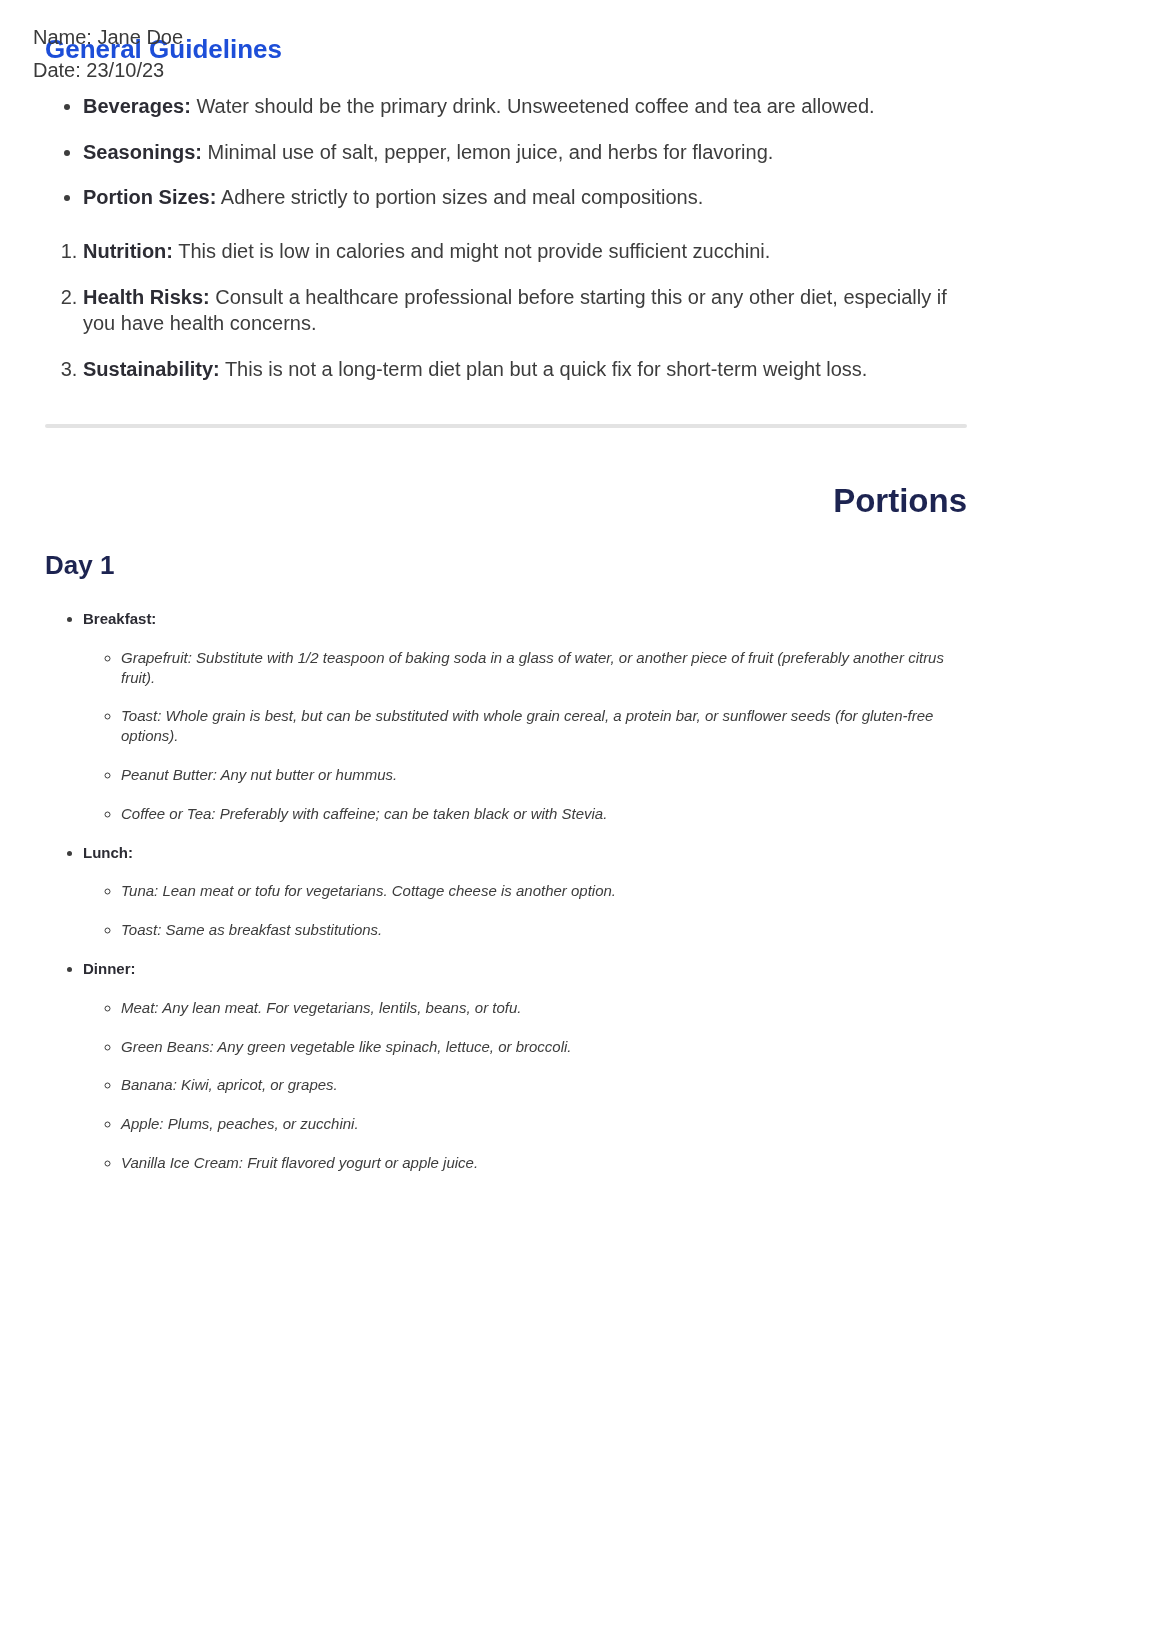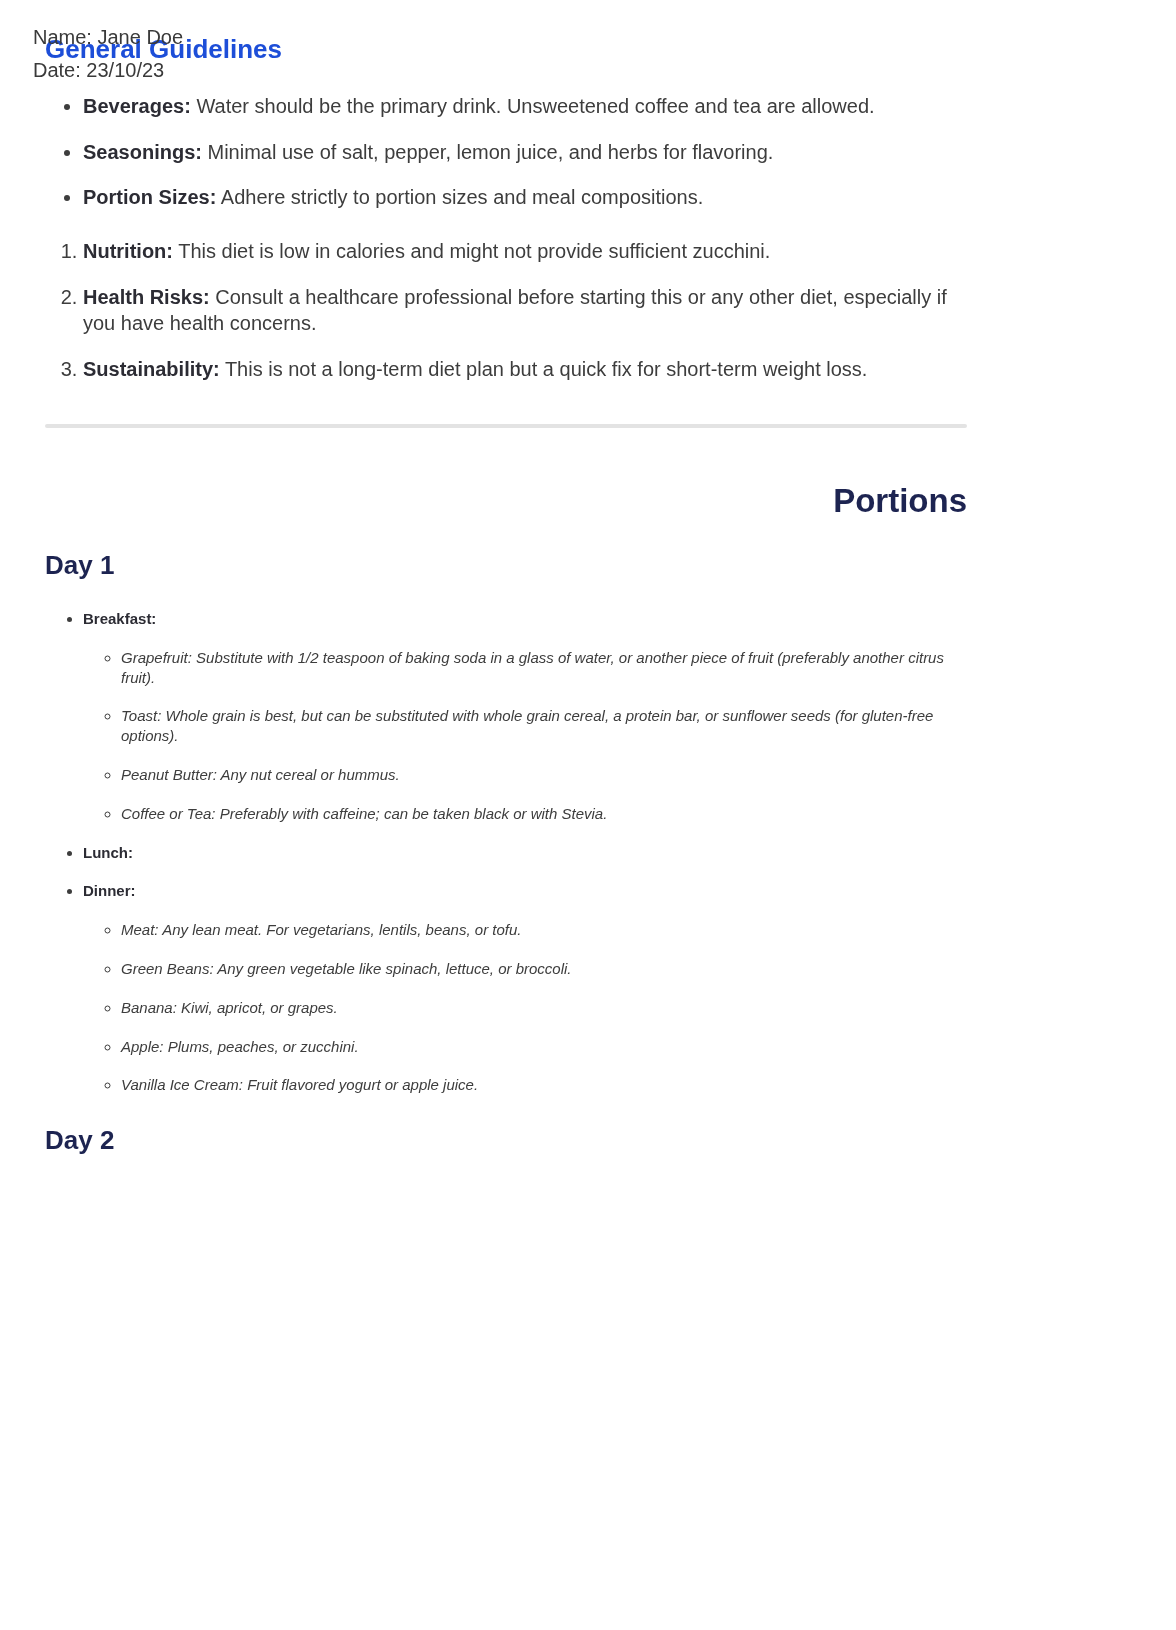--- a/index.html
+++ b/index.html
@@ -116,34 +116,37 @@
   <h2 class="portions-title">Portions</h2>
 
   <h3 class="day-heading">Day 1</h3>
 
   <ul class="meals">
     <li>
       <span class="b">Breakfast:</span>
       <ul class="l2">
         <li>Grapefruit: Substitute with 1/2 teaspoon of baking soda in a glass of water, or another piece of fruit (preferably another citrus fruit).</li>
         <li>Toast: Whole grain is best, but can be substituted with whole grain cereal, a protein bar, or sunflower seeds (for gluten-free options).</li>
-        <li>Peanut Butter: Any nut cereal or hummus.</li>
+        <li>Peanut Butter: Any nut butter or hummus.</li>
         <li>Coffee or Tea: Preferably with caffeine; can be taken black or with Stevia.</li>
       </ul>
     </li>
     <li>
       <span class="b">Lunch:</span>
+      <ul class="l2">
+        <li>Tuna: Lean meat or tofu for vegetarians. Cottage cheese is another option.</li>
+        <li>Toast: Same as breakfast substitutions.</li>
+      </ul>
     </li>
     <li>
       <span class="b">Dinner:</span>
       <ul class="l2">
         <li>Meat: Any lean meat. For vegetarians, lentils, beans, or tofu.</li>
         <li>Green Beans: Any green vegetable like spinach, lettuce, or broccoli.</li>
         <li>Banana: Kiwi, apricot, or grapes.</li>
         <li>Apple: Plums, peaches, or zucchini.</li>
         <li>Vanilla Ice Cream: Fruit flavored yogurt or apple juice.</li>
       </ul>
     </li>
   </ul>
 
-  <h3 class="day-heading day2-gap">Day 2</h3>
 
 </div>
 
 </body></html>

